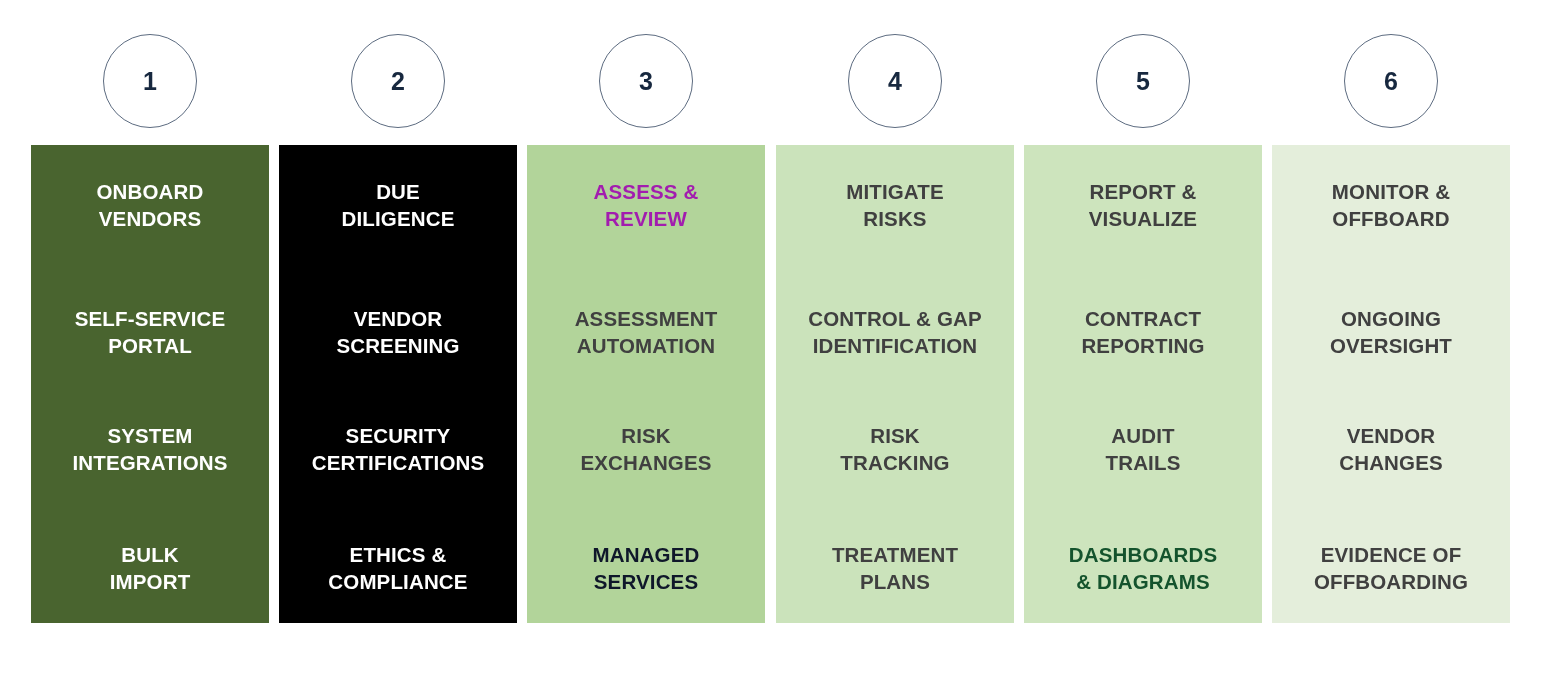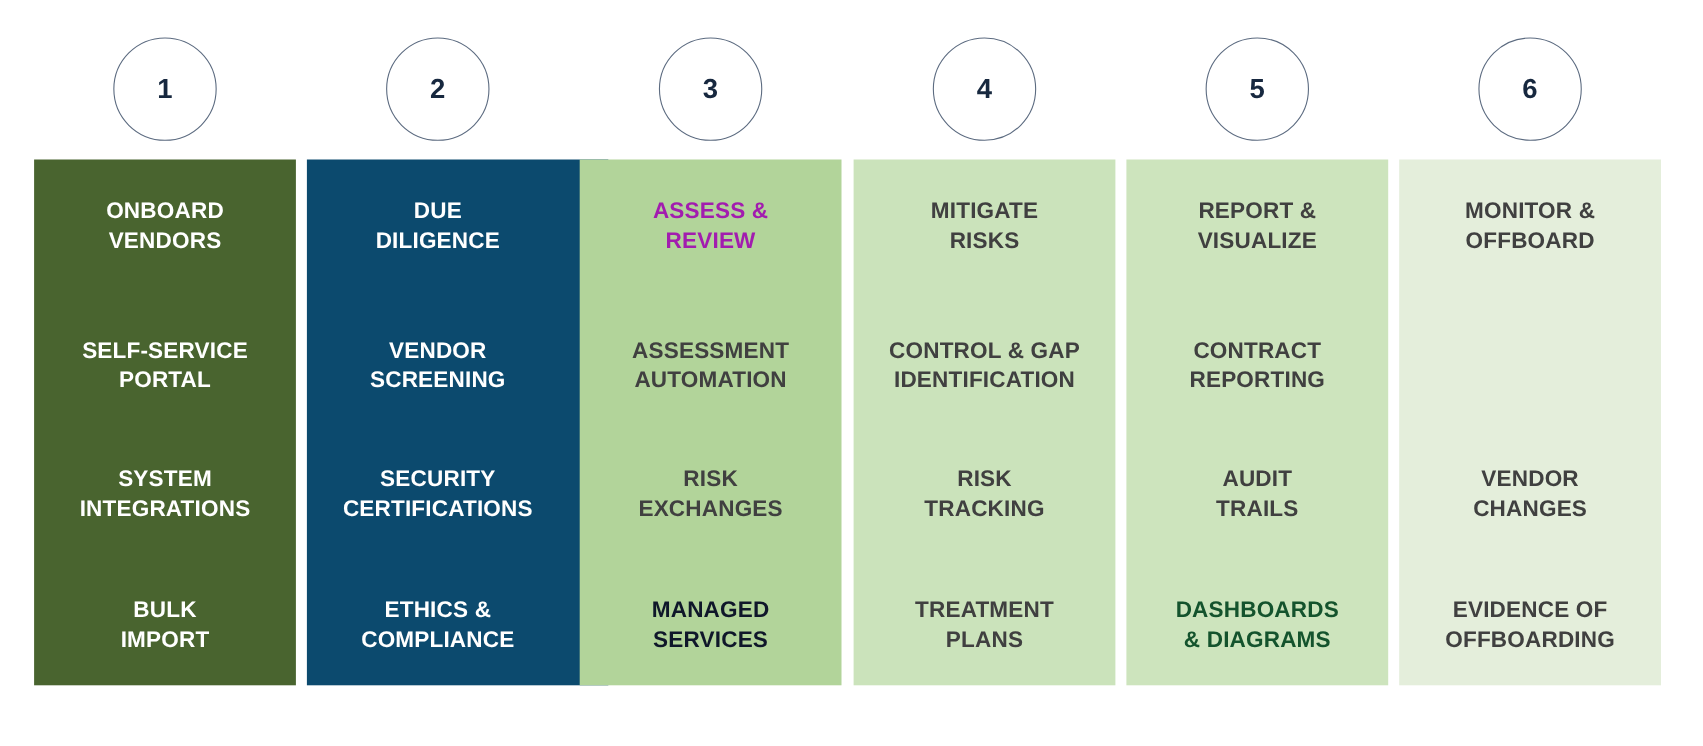--- a/index.html
+++ b/index.html
@@ -102,21 +102,21 @@
           <div class="item r2" style="color: rgb(255, 255, 255);">SYSTEM
 INTEGRATIONS</div>
         </div>
       </div>
       <div class="col" style="left: 248px;">
         <div class="badge-wrap">
           <div class="badge">
             <span class="badge-num">2</span>
           </div>
         </div>
-        <div class="band" style="background: #0c4a6e; padding-left: 36px;">
+        <div class="band" style="background: #000000;">
           <div class="item r0" style="color: rgb(255, 255, 255);">DUE
 DILIGENCE</div>
           <div class="item r1" style="color: rgb(255, 255, 255);">VENDOR
 SCREENING</div>
           <div class="item r2" style="color: rgb(255, 255, 255);">SECURITY
 CERTIFICATIONS</div>
           <div class="item r3" style="color: rgb(255, 255, 255);">ETHICS &amp;
 COMPLIANCE</div>
         </div>
       </div>
@@ -173,20 +173,22 @@
       </div>
       <div class="col" style="left: 1241px;">
         <div class="badge-wrap">
           <div class="badge">
             <span class="badge-num">6</span>
           </div>
         </div>
         <div class="band" style="background: rgb(228, 238, 219);">
           <div class="item r0" style="color: rgb(64, 64, 64);">MONITOR &amp;
 OFFBOARD</div>
+          <div class="item r1" style="color: rgb(64, 64, 64);">ONGOING
+OVERSIGHT</div>
           <div class="item r2" style="color: rgb(64, 64, 64);">VENDOR
 CHANGES</div>
           <div class="item r3" style="color: rgb(64, 64, 64);">EVIDENCE OF
 OFFBOARDING</div>
         </div>
       </div>
     </div>
 </div>
 
 </body></html>

